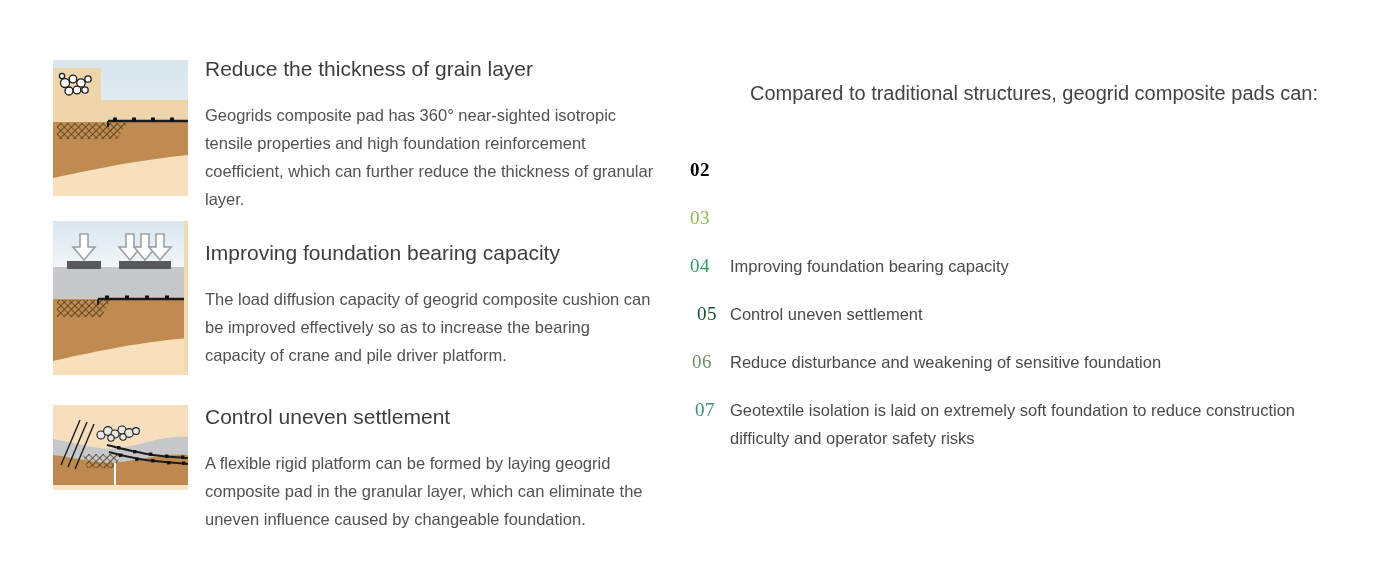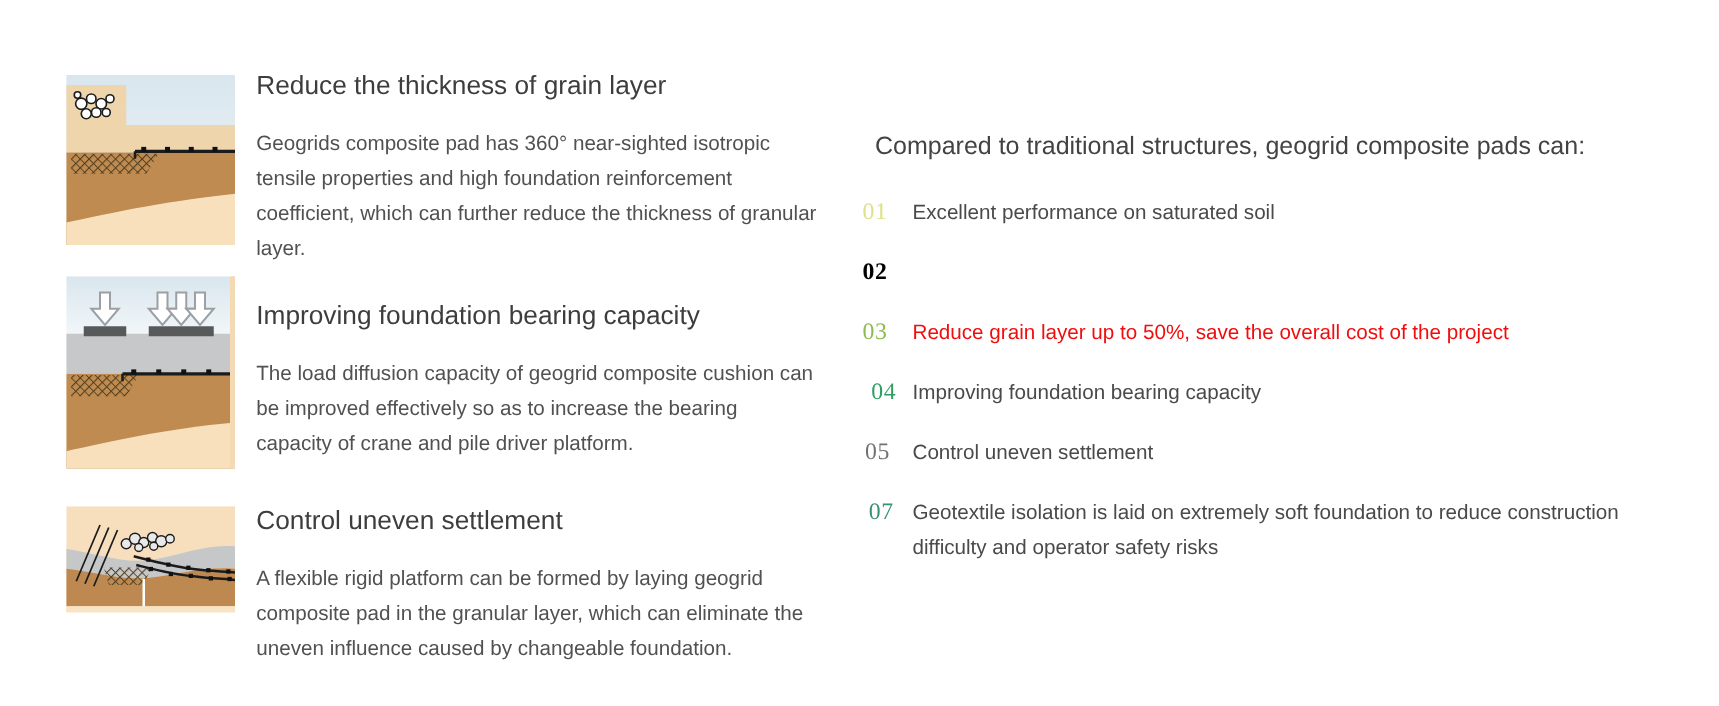--- a/index.html
+++ b/index.html
@@ -16,22 +16,22 @@
 
   .feature-text { position:absolute; left:205px; width:450px; }
   #ftext-1 { top:55px; }
   #ftext-2 { top:239px; }
   #ftext-3 { top:403px; }
   .feature-text h3 { font-size:21px; font-weight:400; color:#3d3d3d; line-height:28px; }
   .feature-text p  { margin-top:18px; font-size:16.5px; font-weight:400; color:#515152;
                      line-height:28px; }
 
   
-  .cmp-title { position:absolute; left:700px; top:82px; width:668px; text-align:left;
-               font-size:20px; font-weight:400; color:#434343; white-space:nowrap;margin-top:24px; }
+  .cmp-title { position:absolute; left:700px; top:82px; width:668px; text-align:center;
+               font-size:20px; font-weight:400; color:#434343; white-space:nowrap; }
 
   .cmp-list { position:absolute; left:690px; top:156px; width:650px; }
   .list-row { display:flex; align-items:flex-start; margin-bottom:20px; line-height:28px; }
   .row-num  { font-family:"Liberation Serif", serif; font-size:19px; width:27px;
               flex:0 0 27px; margin-right:13px; letter-spacing:0.5px; }
   .list-row:nth-child(5) .row-num { transform:translateX(2px); }
   .list-row:nth-child(6) .row-num { transform:translateX(5px); }
   .list-row:nth-child(7) .row-num { transform:translateX(8px); }
   .row-text { font-size:16.5px; color:#4a4a4a; max-width:610px; }
 </style>
@@ -166,44 +166,43 @@
 
   <div class="feature-text" id="ftext-3">
     <h3>Control uneven settlement</h3>
     <p>A flexible rigid platform can be formed by laying geogrid composite pad in the granular layer, which can eliminate the uneven influence caused by changeable foundation.</p>
   </div>
 
   <div class="cmp-title">Compared to traditional structures, geogrid composite pads can:</div>
 
   <div class="cmp-list">
 
-    <div class="list-row">
-      <span class="row-num" style="color: rgb(223, 224, 135);">01</span>
-      <span class="row-text" style="color: rgb(74, 74, 74);">Excellent performance on saturated soil</span>
-    </div>
 
     <div class="list-row">
       <span class="row-num" style="color: #000000; font-weight: bold;">02</span>
     </div>
 
     <div class="list-row">
       <span class="row-num" style="color: rgb(143, 186, 78);">03</span>
-      <span class="row-text" style="color: rgb(242, 13, 13);">Reduce grain layer up to 50%, save the overall cost of the project</span>
-    </div>
-
-    <div class="list-row">
-      <span class="row-num" style="color: rgb(47, 158, 98); text-align: right;">04</span>
+    </div>
+
+    <div class="list-row">
+      <span class="row-num" style="color: rgb(47, 158, 98);">04</span>
       <span class="row-text" style="color: rgb(74, 74, 74);">Improving foundation bearing capacity</span>
     </div>
 
     <div class="list-row">
-      <span class="row-num" style="color: #737373;">05</span>
+      <span class="row-num" style="color: #14532d; text-align: right;">05</span>
       <span class="row-text" style="color: rgb(74, 74, 74);">Control uneven settlement</span>
     </div>
 
+    <div class="list-row">
+      <span class="row-num" style="color: rgb(110, 146, 103);">06</span>
+      <span class="row-text" style="color: rgb(74, 74, 74);">Reduce disturbance and weakening of sensitive foundation</span>
+    </div>
 
     <div class="list-row">
       <span class="row-num" style="color: rgb(60, 144, 121);">07</span>
       <span class="row-text" style="color: rgb(74, 74, 74);">Geotextile isolation is laid on extremely soft foundation to reduce construction difficulty and operator safety risks</span>
     </div>
 
   </div>
 </div>
 
 </body></html>

